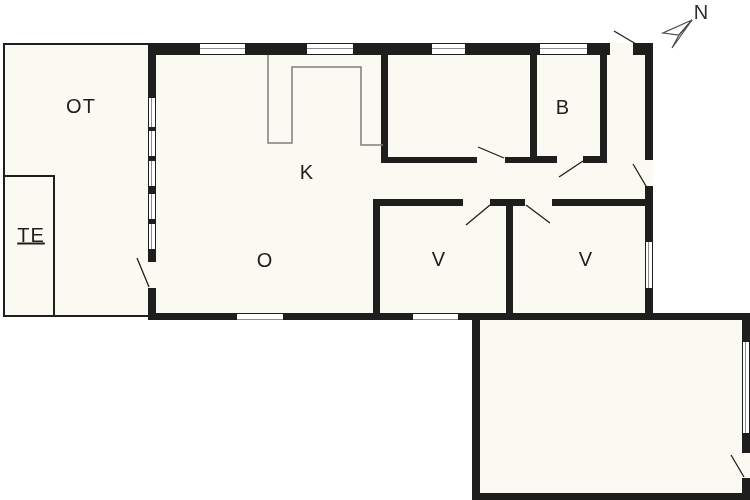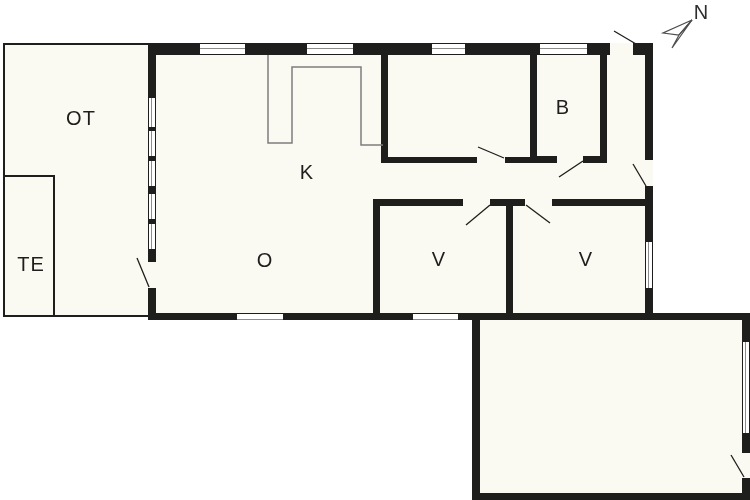--- a/index.html
+++ b/index.html
@@ -100,22 +100,22 @@
     <line x1="490" y1="205" x2="466" y2="225" stroke="#1e1e1c" stroke-width="1.3"></line>
     <line x1="526" y1="205" x2="550" y2="223" stroke="#1e1e1c" stroke-width="1.3"></line>
     <line x1="731" y1="455" x2="744" y2="477" stroke="#1e1e1c" stroke-width="1.3"></line>
     <path d="M268,55 L268,143 L292,143 L292,67 L361,67 L361,145 L383,145" fill="none" stroke="#7d7d7d" stroke-width="1.5"></path>
     <g>
       <path d="M692,20 L663,33 L679,35 Z" fill="#ffffff" stroke="#4d4d4b" stroke-width="1.2"></path>
       <path d="M692,20 L679,35 L672,48 Z" fill="#ffffff" stroke="#4d4d4b" stroke-width="1.2"></path>
     </g>
   </svg>
 
-  <div class="label" style="left:81px;top:118px;">OT</div>
-  <div class="label" style="left:31px;top:264px;">TE</div>
+  <div class="label" style="left:81px;top:106px;">OT</div>
+  <div class="label" style="left:31px;top:235px;text-decoration:underline;">TE</div>
   <div class="label" style="left:307px;top:172px;">K</div>
   <div class="label" style="left:265px;top:260px;">O</div>
   <div class="label" style="left:563px;top:107px;">B</div>
   <div class="label" style="left:439px;top:259px;">V</div>
   <div class="label" style="left:586px;top:259px;">V</div>
   <div class="compass-n" style="left:701px;top:12px;">N</div>
 
 </div>
 
 </body></html>

